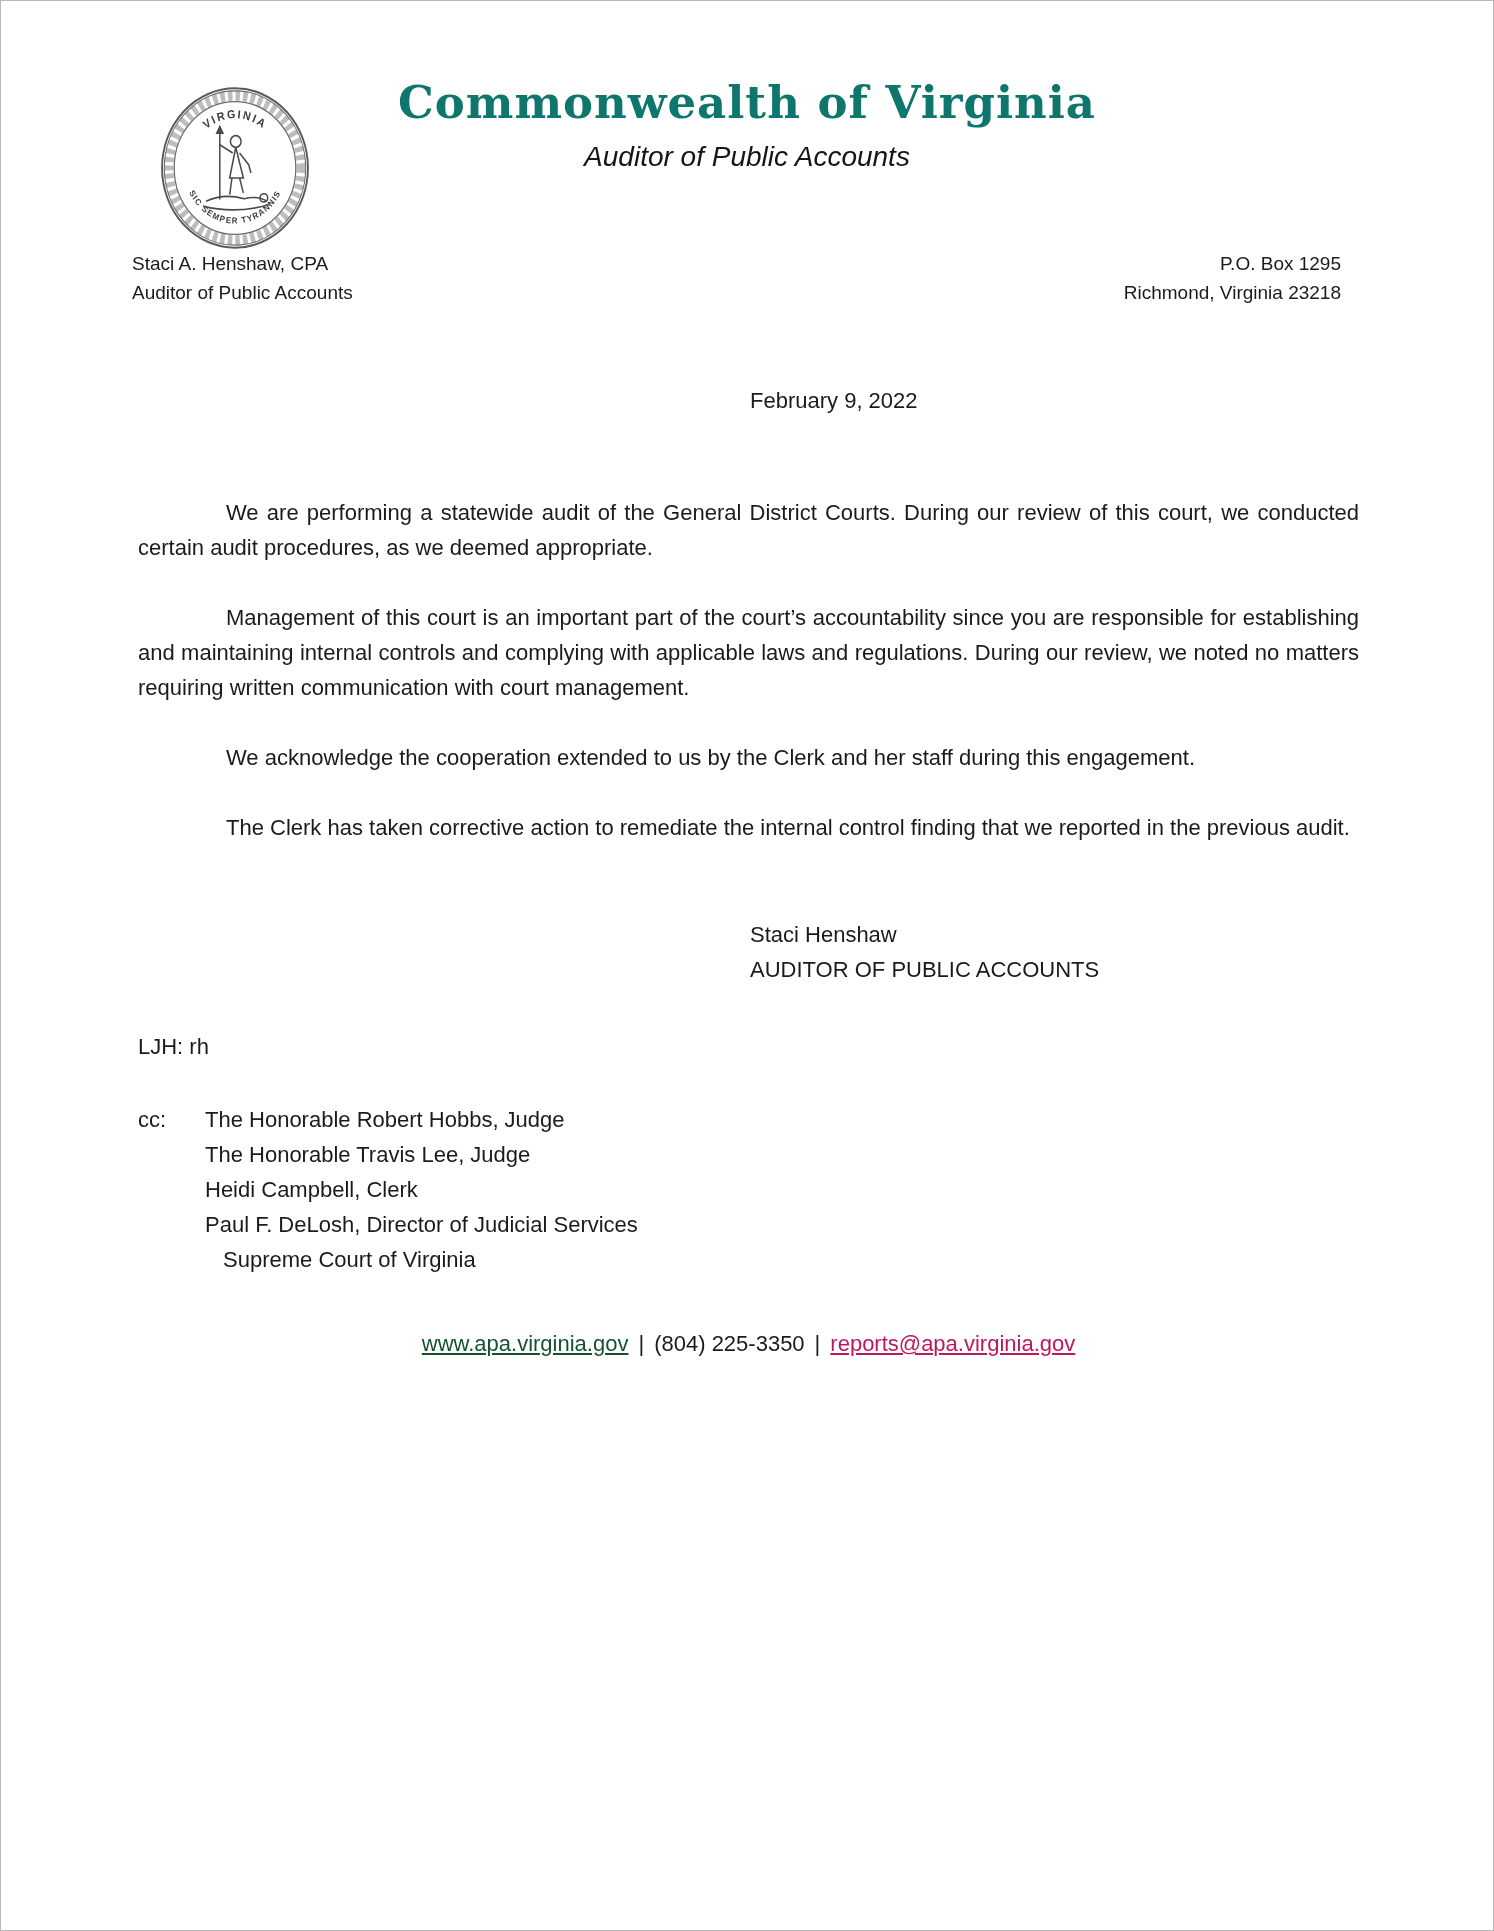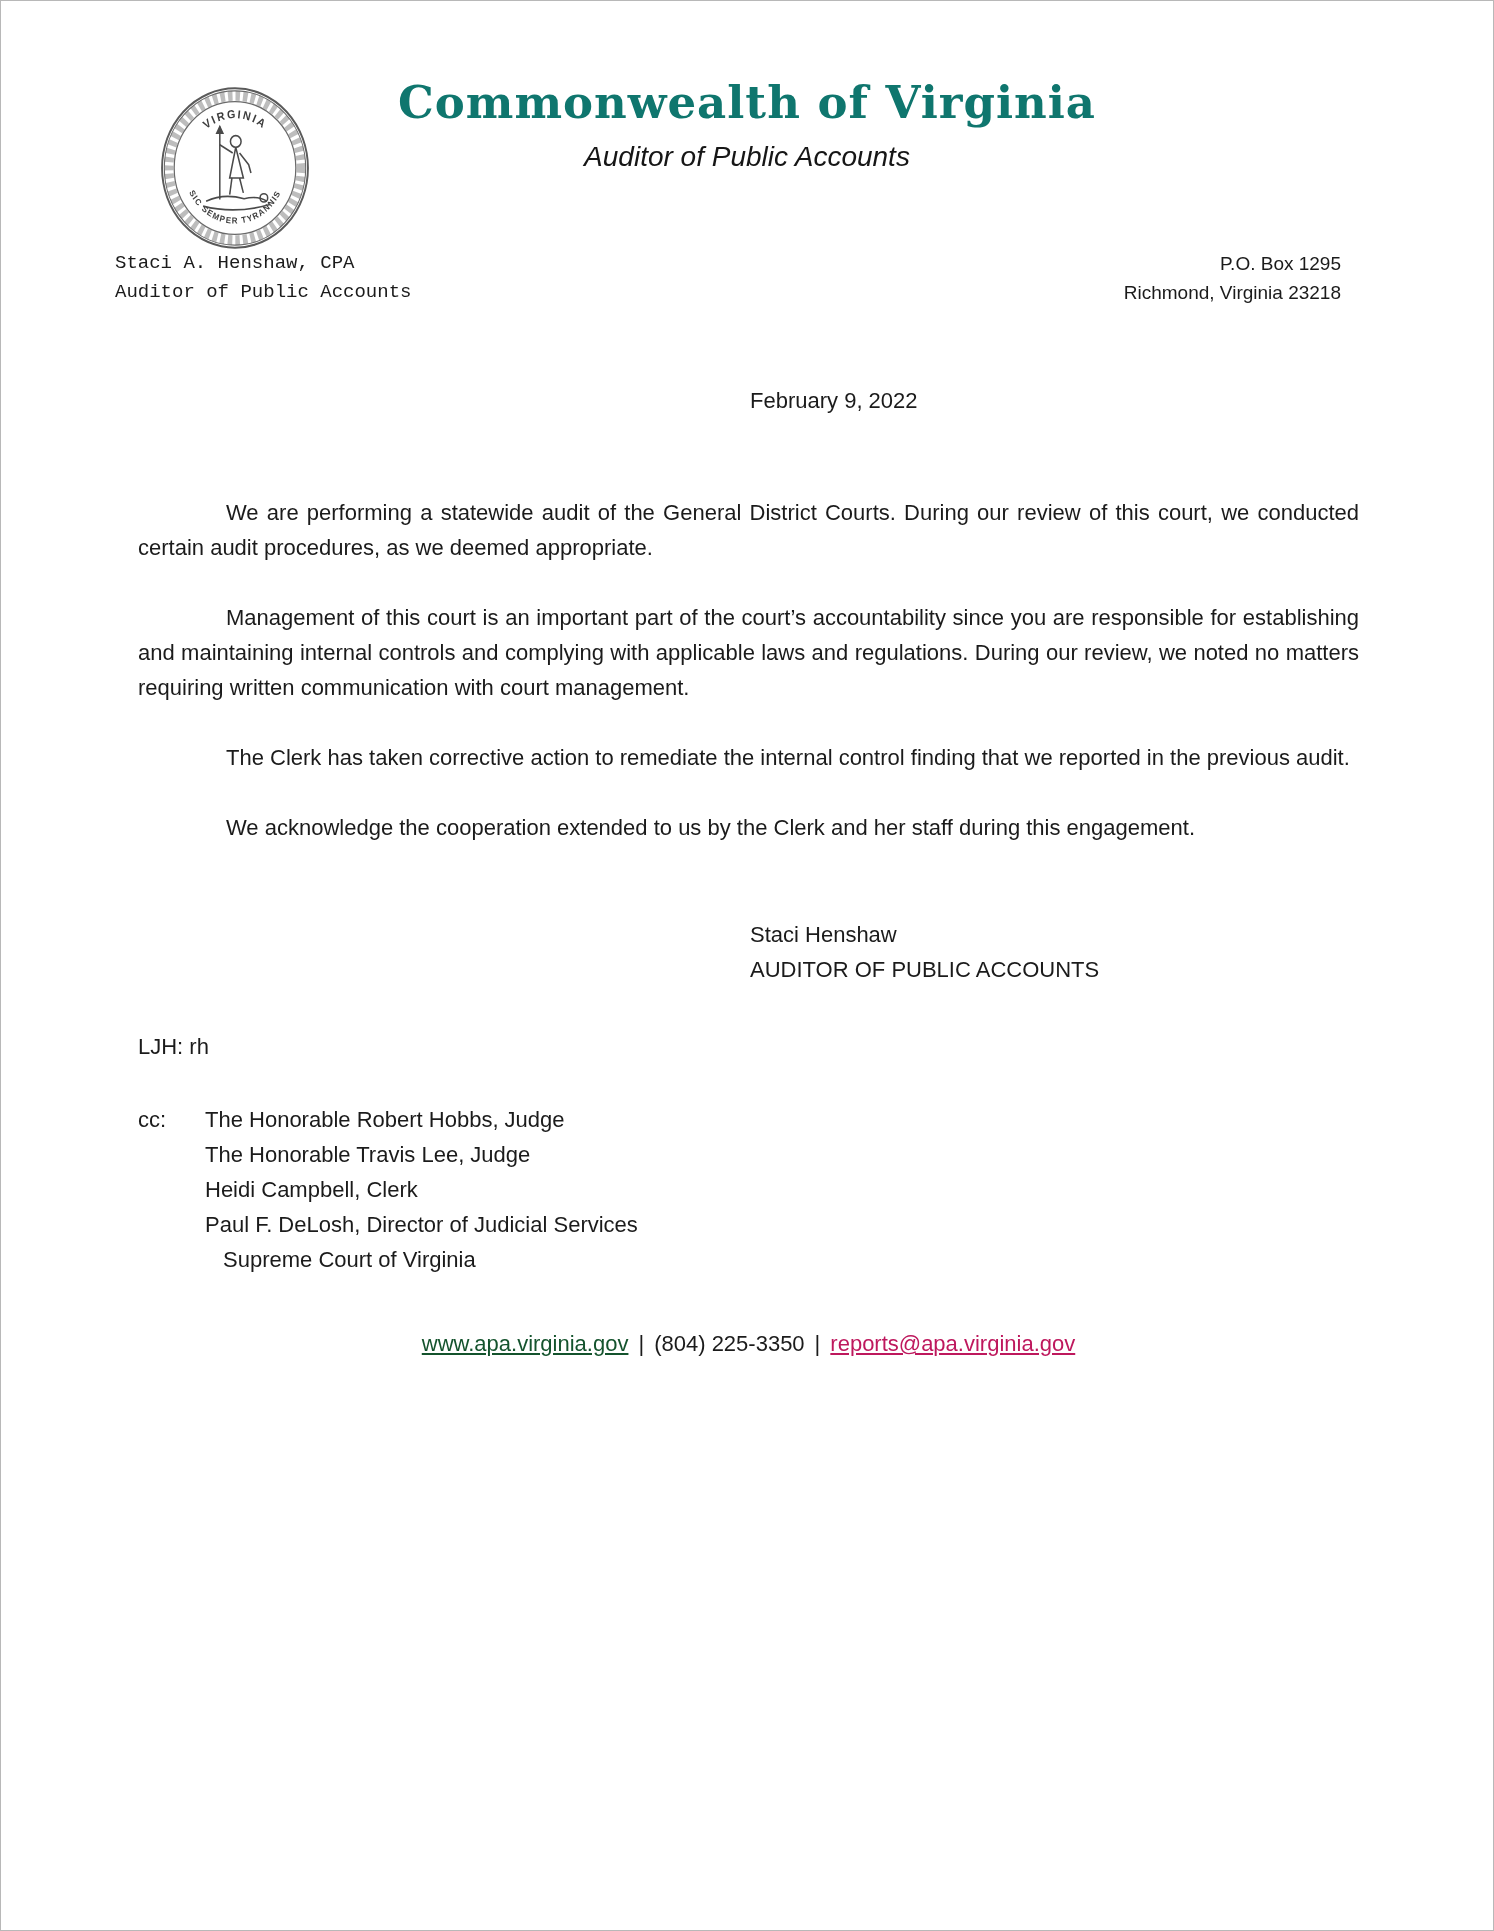--- a/index.html
+++ b/index.html
@@ -38,24 +38,23 @@
   }
   .org-subtitle {
     margin-top: 12px;
     font-style: italic;
     font-size: 28px;
     line-height: 32px;
     color: #161616;
   }
   .contact-left {
     position: absolute;
-    left: 114px; top: 248px;
+    left: 131px; top: 248px;
     font-size: 19px; line-height: 29px;
     text-align: left;
-    font-family: Liberation Mono, monospace;
   }
   .contact-right {
     position: absolute;
     right: 152px; top: 248px;
     font-size: 19px; line-height: 29px;
     text-align: right;
   }
   
   .content { padding: 0 134px 0 137px; font-size: 22px; }
   .date-line { margin-top: 76px; padding-left: 612px; line-height: 28px; }
@@ -147,22 +146,22 @@
   </div>
 
   <div class="content">
 
     <div class="date-line">February 9, 2022</div>
 
 
 
     <p class="body-par first">We are performing a statewide audit of the General District Courts.  During our review of this court, we conducted certain audit procedures, as we deemed appropriate.</p>
     <p class="body-par">Management of this court is an important part of the court’s accountability since you are responsible for establishing and maintaining internal controls and complying with applicable laws and regulations.  During our review, we noted no matters requiring written communication with court management.</p>
+    <p class="body-par">We acknowledge the cooperation extended to us by the Clerk and her staff during this engagement.</p>
     <p class="body-par">The Clerk has taken corrective action to remediate the internal control finding that we reported in the previous audit.</p>
-    <p class="body-par">We acknowledge the cooperation extended to us by the Clerk and her staff during this engagement.</p>
 
     <div class="signature">
       <div>Staci Henshaw</div>
       <div>AUDITOR OF PUBLIC ACCOUNTS</div>
     </div>
 
     <div class="initials">LJH: rh</div>
 
     <div class="cc-block">
       <div class="cc-row">

